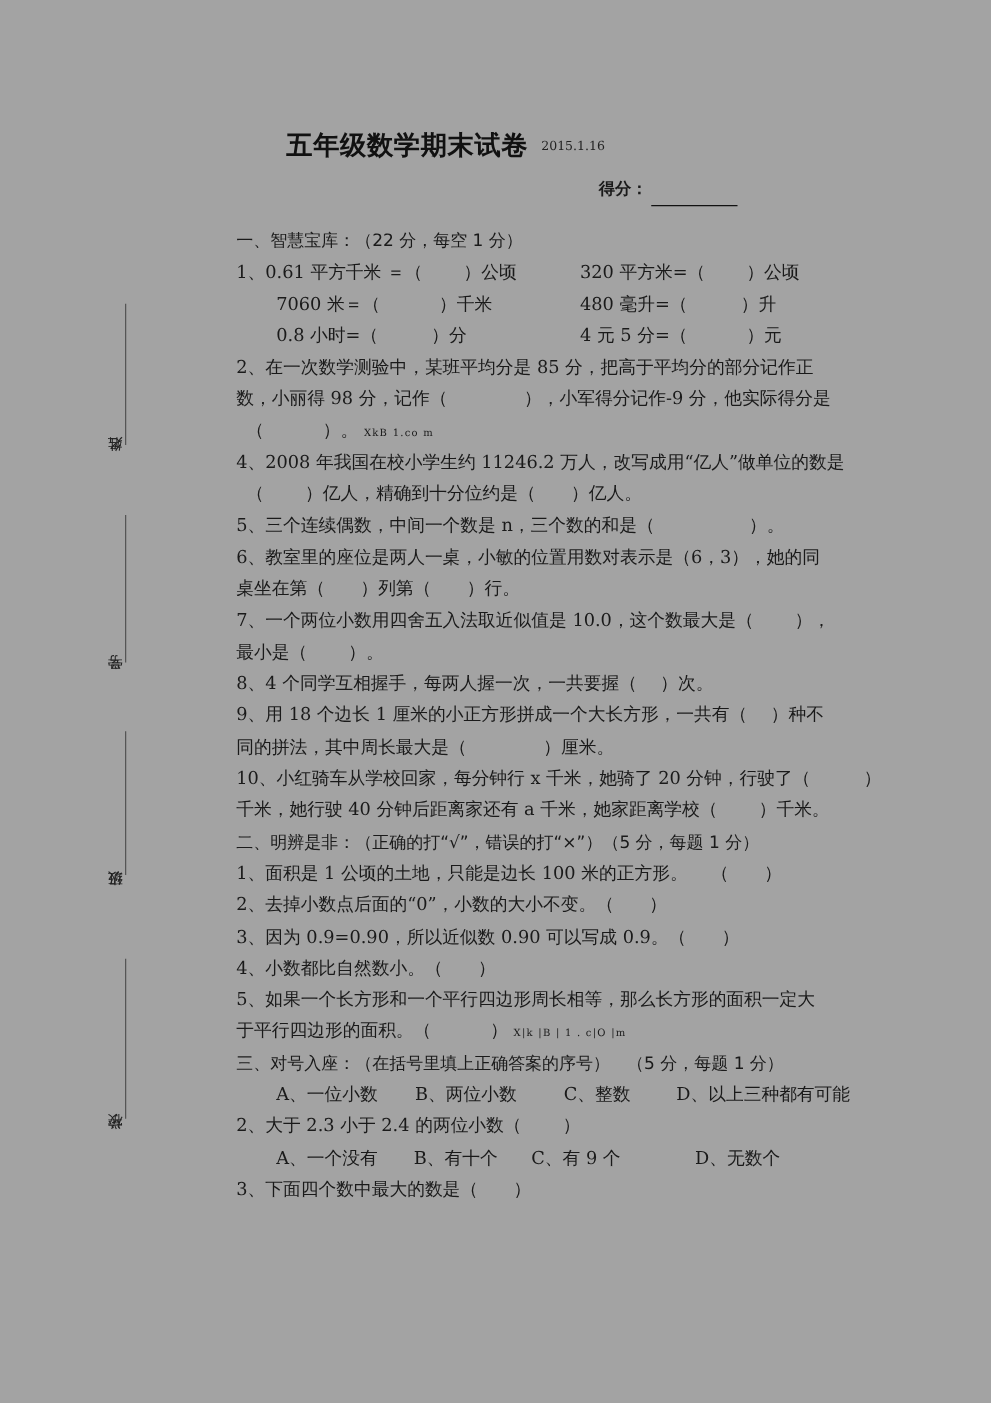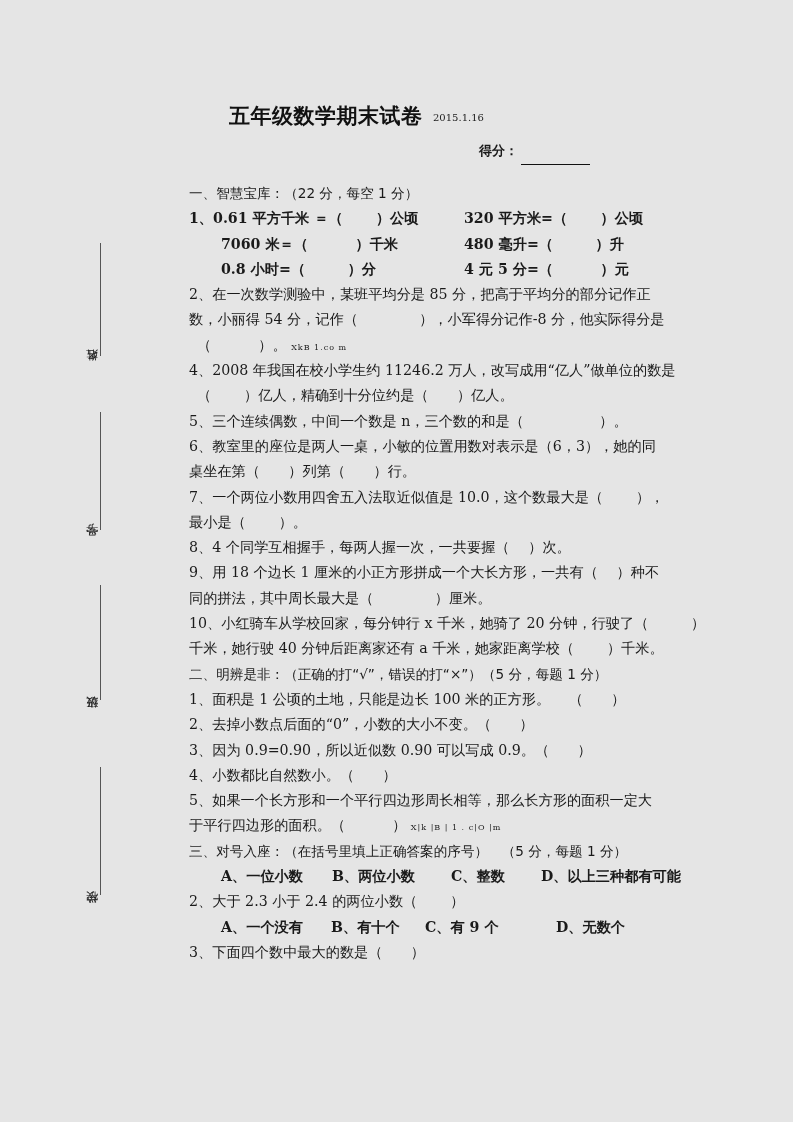--- a/index.html
+++ b/index.html
@@ -1,38 +1,38 @@
 <!DOCTYPE html>
 <html><head>
   <meta charset="utf-8">
   <style>
     html, body { margin: 0; padding: 0; background: #ffffff; }
     body { width: 793px; height: 1122px; position: relative; overflow: hidden;
            font-family: "DejaVu Serif", "Liberation Serif", serif; color: #1a1a1a; }
-    .page { position: absolute; left: 0; top: 0; width: 793px; height: 1122px; background: #e5e5e5; }
+    .page { position: absolute; left: 0; top: 0; width: 793px; height: 1122px; background: #a3a3a3; }
 
     .title { position: absolute; left: 229px; top: 102px; font-family: "DejaVu Sans", "Liberation Sans", sans-serif;
              font-weight: bold; font-size: 21px; letter-spacing: 0.5px; white-space: nowrap; color: #111; }
     .date { position: absolute; left: 433px; top: 112px; font-size: 10px; white-space: nowrap; color: #222; text-align: center; }
 
     .score { position: absolute; left: 479px; top: 142px; font-family: Liberation Sans, sans-serif;
              font-weight: bold; font-size: 13px; white-space: nowrap; }
     .score-line { position: absolute; left: 521px; top: 164px; width: 69px; height: 0; border-top: 1.2px solid #111; }
 
     
     .margin-line { position: absolute; left: 100px; width: 0; border-left: 1px solid #555; }
     .margin-label { position: absolute; left: 83px; width: 18px; font-family: "DejaVu Sans", "Liberation Sans", sans-serif;
                     font-size: 12px; writing-mode: vertical-rl; transform: rotate(180deg); color: #222; line-height: 18px; text-align: center; }
 
     .body { position: absolute; left: 158px; top: 181px; width: 518px; }
     .line { height: 25.3px; line-height: 25.3px; font-size: 14.2px; white-space: nowrap; position: relative; margin-left: 31px; }
     .line.section { font-family: "DejaVu Sans", "Liberation Sans", sans-serif; font-size: 13.6px; }
     .ind2 { padding-left: 8px; }
     .wm { font-size: 8px; letter-spacing: 1px; text-align: right; }
-    .col { position: absolute; top: 0; font-weight: bold; }
+    .col { position: absolute; top: 0; }
   </style>
 </head>
 <body>
 
 <div class="page">
 
   <div class="title">五年级数学期末试卷</div>
   <div class="date">2015.1.16</div>
   <div class="score">得分：</div>
   <div class="score-line"></div>
@@ -60,21 +60,21 @@
     <div class="line">
       <span class="col" style="left:32px">7060 米＝（　　　 ）千米</span>
       <span class="col" style="left:275px">480 毫升=（　　　）升</span>
     </div>
     <div class="line">
       <span class="col" style="left:32px">0.8 小时=（　　　）分</span>
       <span class="col" style="left:275px">4 元 5 分=（　　　 ）元</span>
     </div>
 
     <div class="line">2、在一次数学测验中，某班平均分是 85 分，把高于平均分的部分记作正</div>
-    <div class="line">数，小丽得 54 分，记作（　　　　 ），小军得分记作-8 分，他实际得分是</div>
+    <div class="line">数，小丽得 98 分，记作（　　　　 ），小军得分记作-9 分，他实际得分是</div>
     <div class="line ind2">
       <span>（　　　 ）。</span>
       <span class="wm">XkB 1.co m</span>
     </div>
     <div class="line">4、2008 年我国在校小学生约 11246.2 万人，改写成用“亿人”做单位的数是</div>
     <div class="line ind2">（　　 ）亿人，精确到十分位约是（　　）亿人。</div>
     <div class="line">5、三个连续偶数，中间一个数是 n，三个数的和是（　　　　　 ）。</div>
     <div class="line">6、教室里的座位是两人一桌，小敏的位置用数对表示是（6，3），她的同</div>
     <div class="line">桌坐在第（　　）列第（　　）行。</div>
     <div class="line">7、一个两位小数用四舍五入法取近似值是 10.0，这个数最大是（　　 ），</div>

